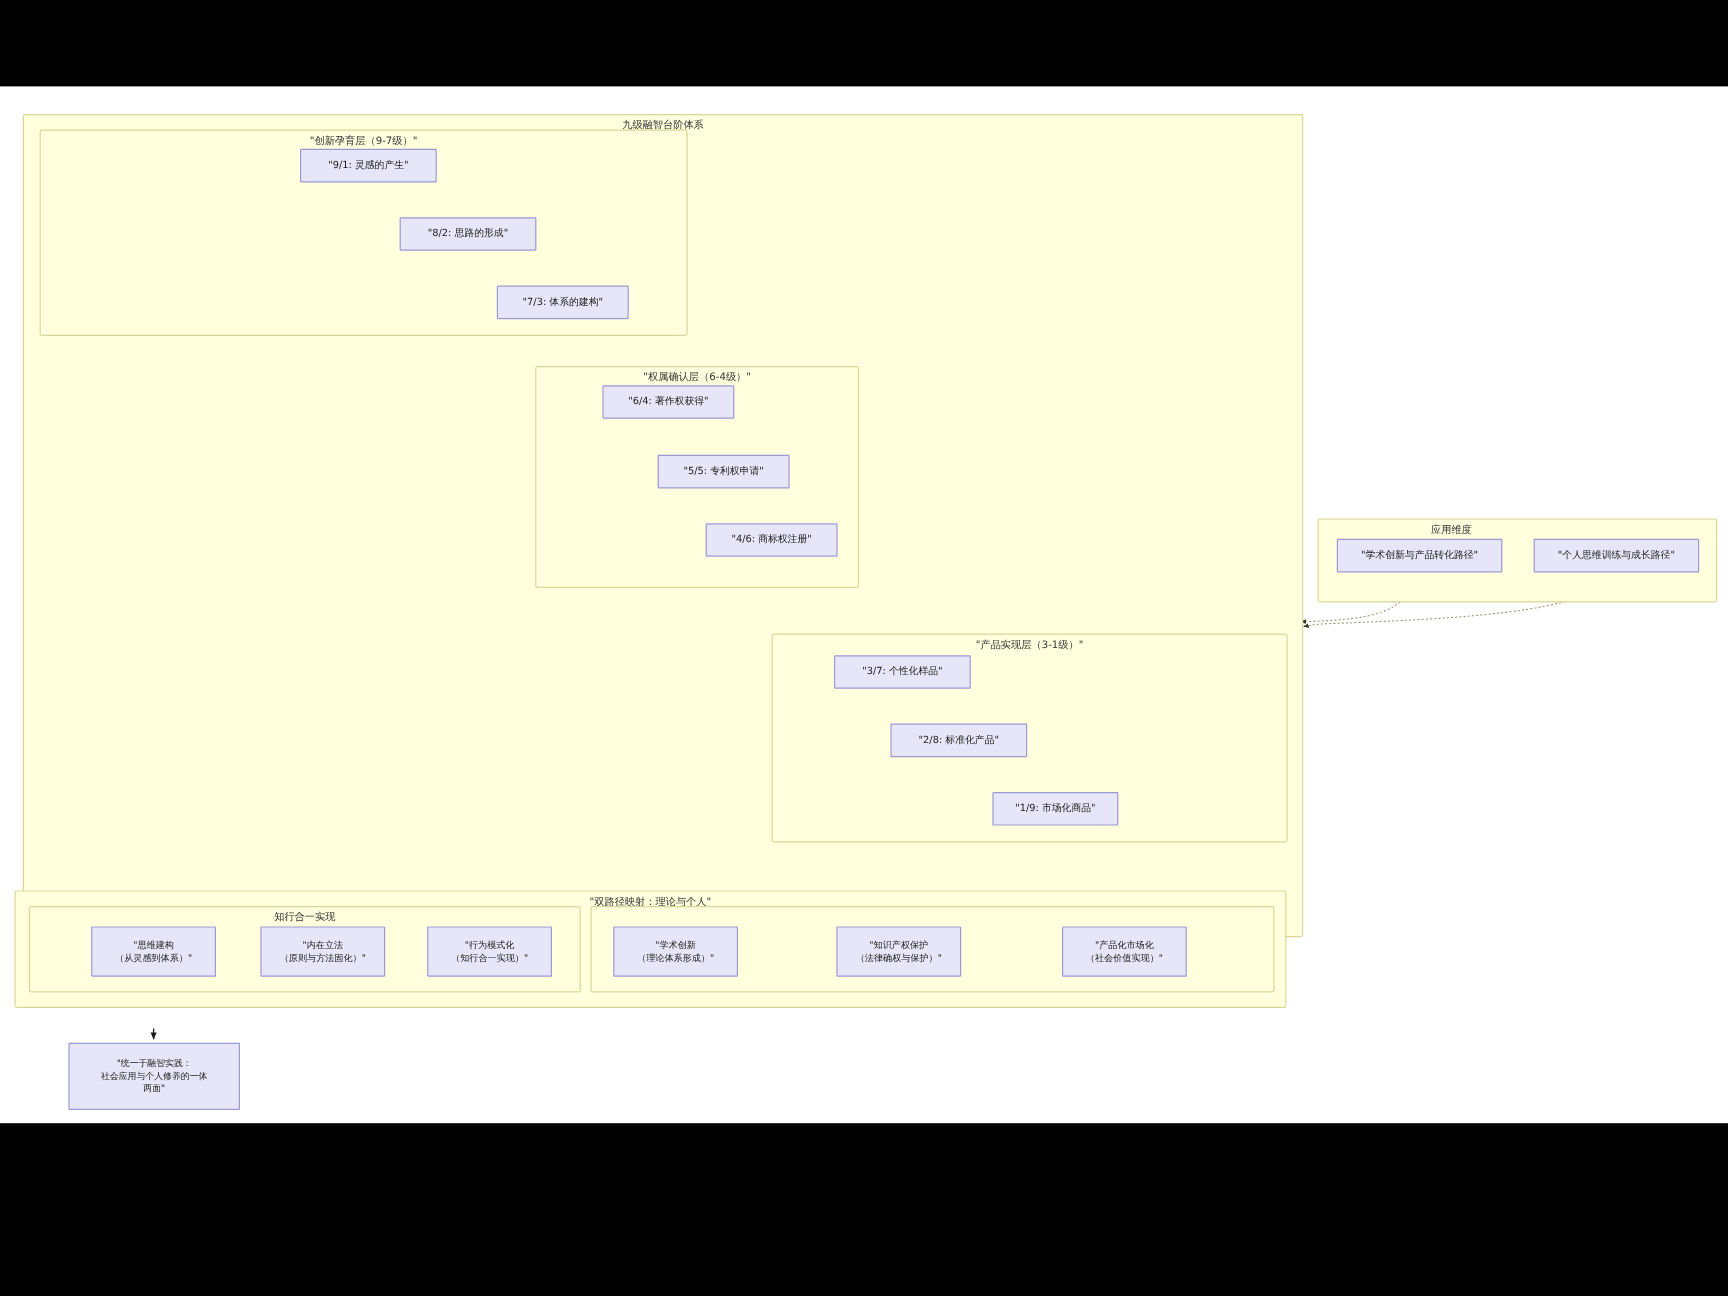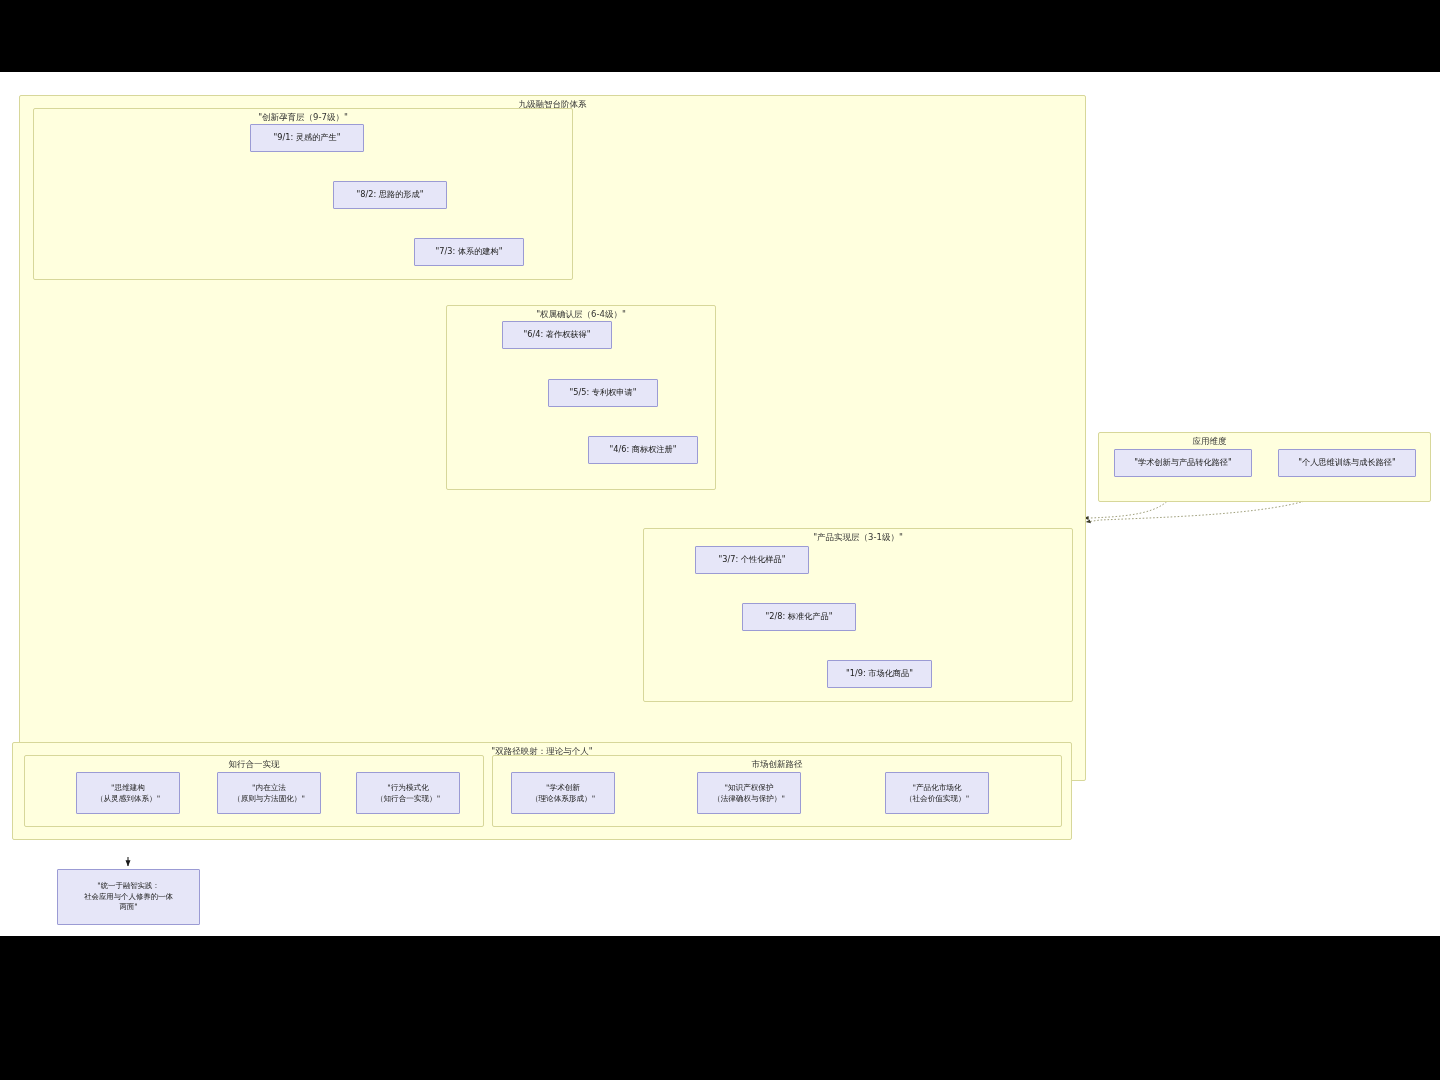--- a/index.html
+++ b/index.html
@@ -111,21 +111,20 @@
     <div class="cluster" style="left:1098px;top:360px;width:333px;height:70px;"></div>
     <div class="cluster-title" style="left:1043px;top:364px;width:333px;">应用维度</div>
 
     <div class="cluster" style="left:12px;top:670px;width:1060px;height:98px;"></div>
     <div class="cluster-title" style="left:12px;top:674px;width:1060px;">"双路径映射：理论与个人"</div>
 
     <div class="cluster" style="left:24px;top:683px;width:460px;height:72px;"></div>
     <div class="cluster-title" style="left:24px;top:687px;width:460px;">知行合一实现</div>
 
     <div class="cluster" style="left:492px;top:683px;width:570px;height:72px;"></div>
-    <div class="cluster-title" style="left:492px;top:687px;width:570px;">市场创新路径</div>
 
     <div class="node" style="left:250px;top:52px;width:114px;height:28px;">"9/1: 灵感的产生"</div>
     <div class="node" style="left:333px;top:109px;width:114px;height:28px;">"8/2: 思路的形成"</div>
     <div class="node" style="left:414px;top:166px;width:110px;height:28px;">"7/3: 体系的建构"</div>
 
     <div class="node" style="left:502px;top:249px;width:110px;height:28px;">"6/4: 著作权获得"</div>
     <div class="node" style="left:548px;top:307px;width:110px;height:28px;">"5/5: 专利权申请"</div>
     <div class="node" style="left:588px;top:364px;width:110px;height:28px;">"4/6: 商标权注册"</div>
 
     <div class="node" style="left:695px;top:474px;width:114px;height:28px;">"3/7: 个性化样品"</div>

